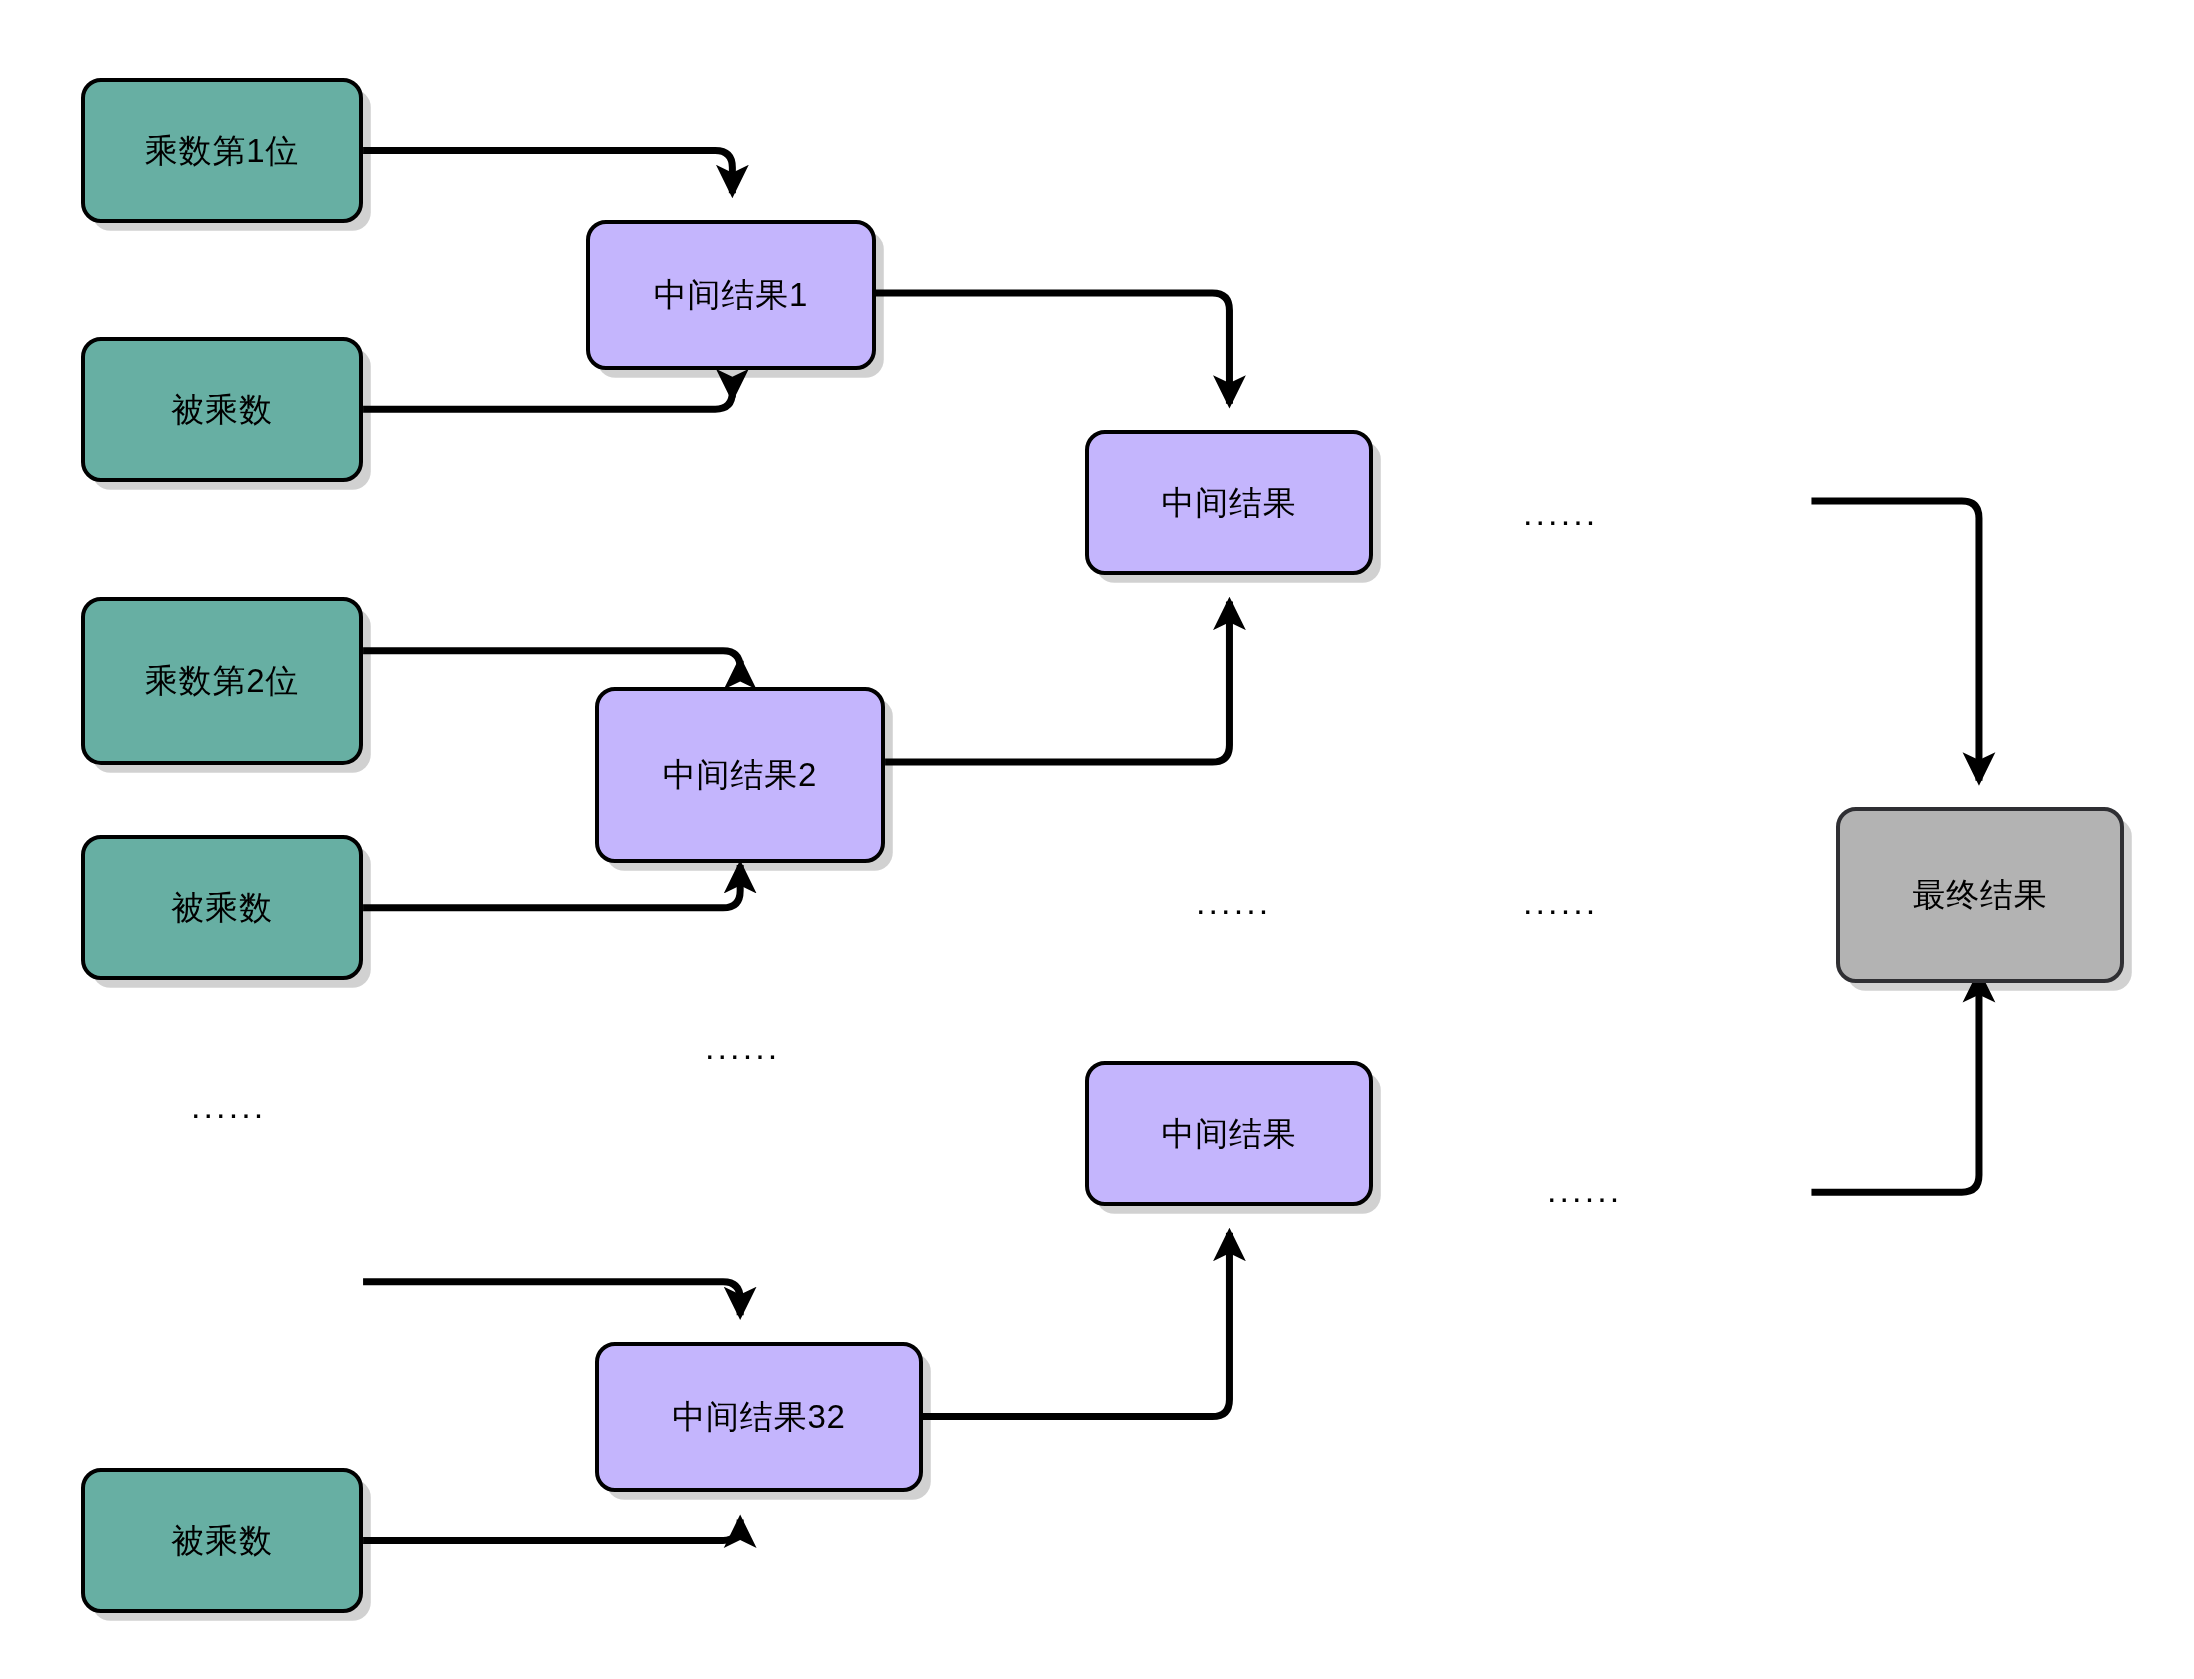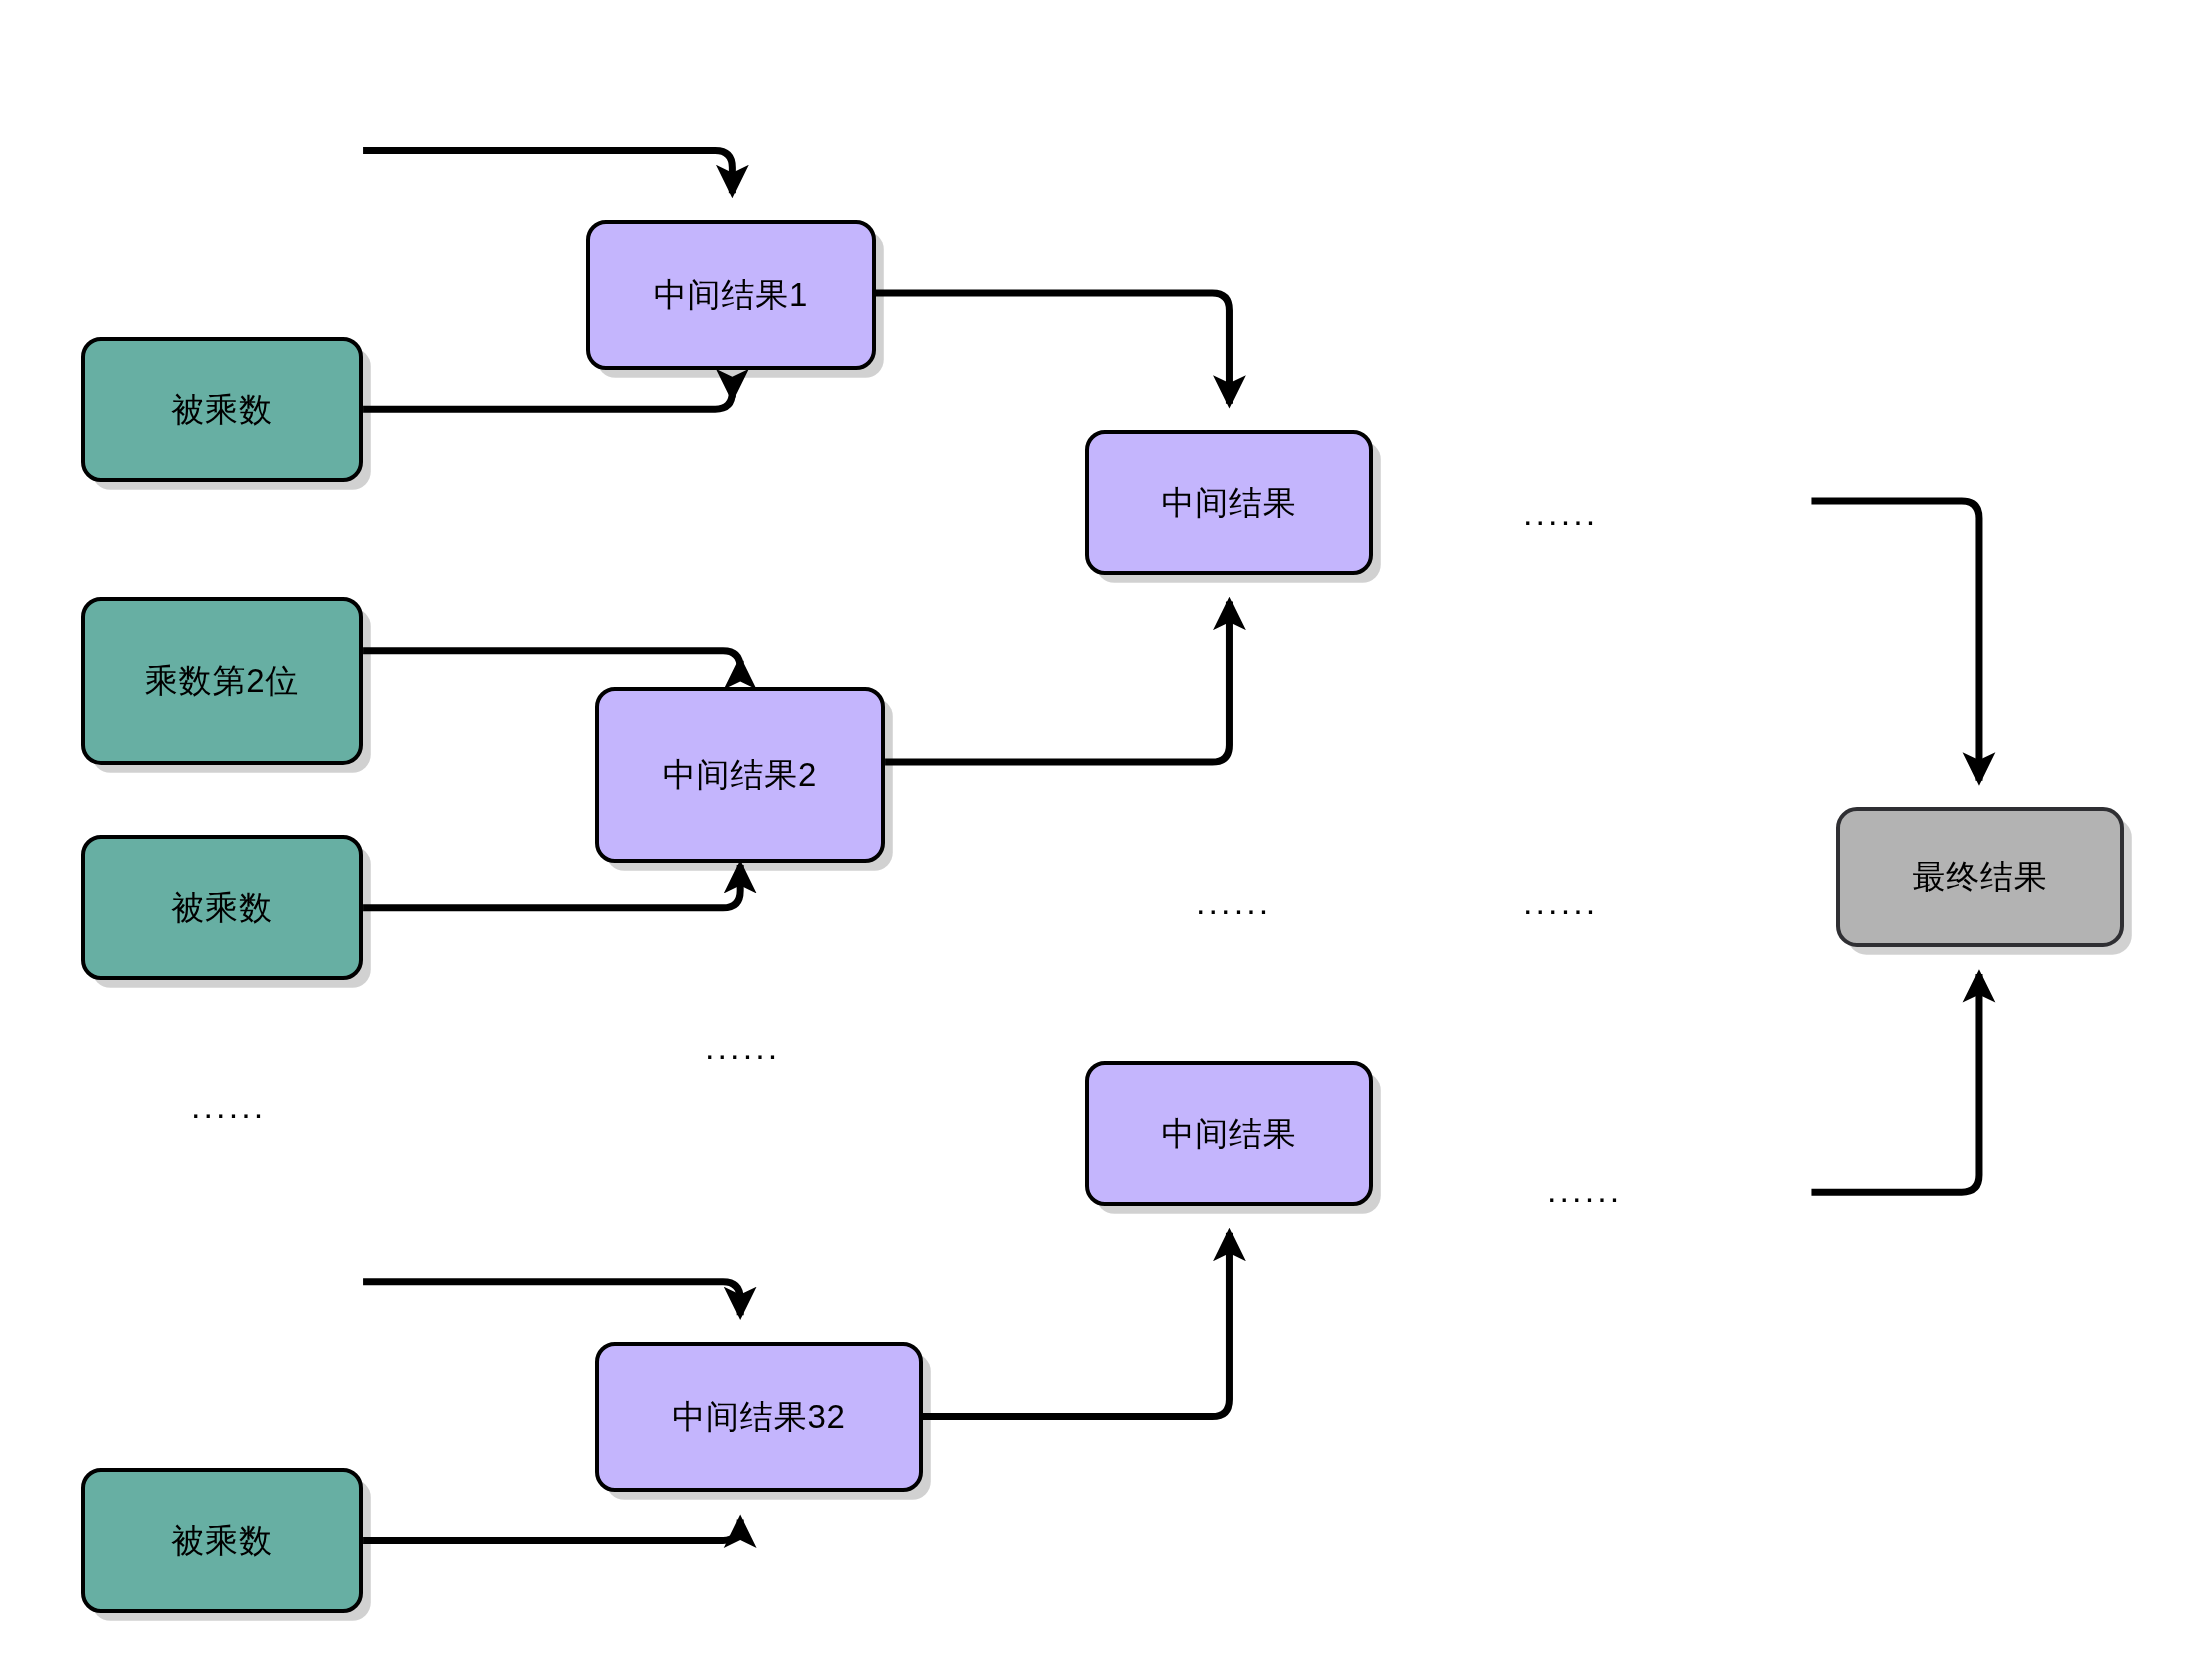--- a/index.html
+++ b/index.html
@@ -92,20 +92,23 @@
 
       <path d="M 1136 1818 H 1556 Q 1578 1818 1578 1796 V 1582" marker-end="url(#arrowhead)"></path>
 
       <path d="M 2325 643 H 2518 Q 2540 643 2540 665 V 1002" marker-end="url(#arrowhead)"></path>
 
       <path d="M 2325 1530 H 2518 Q 2540 1530 2540 1508 V 1250" marker-end="url(#arrowhead)"></path>
 
     </g>
   </svg>
 
+  <div class="node operand" style="left:81px; top:78px; width:282px; height:145px;">
+    <span>乘数第1位</span>
+  </div>
 
   <div class="node operand" style="left:81px; top:337px; width:282px; height:145px;">
     <span>被乘数</span>
   </div>
 
   <div class="node partial" style="left:586px; top:220px; width:290px; height:150px;">
     <span>中间结果1</span>
   </div>
 
   <div class="node operand" style="left:81px; top:597px; width:282px; height:168px;">
@@ -130,21 +133,21 @@
   </div>
 
   <div class="node partial" style="left:1085px; top:430px; width:288px; height:145px;">
     <span>中间结果</span>
   </div>
 
   <div class="node partial" style="left:1085px; top:1061px; width:288px; height:145px;">
     <span>中间结果</span>
   </div>
 
-  <div class="node final" style="left:1836px; top:807px; width:288px; height:140px;border-radius:21px;">
+  <div class="node final" style="left:1836px; top:807px; width:288px; height:176px;">
     <span>最终结果</span>
   </div>
 
   <div class="ellipsis" style="left:1523px; top:496px;">......</div>
 
   <div class="ellipsis" style="left:1196px; top:885px;">......</div>
 
   <div class="ellipsis" style="left:1523px; top:885px;">......</div>
 
   <div class="ellipsis" style="left:705px; top:1030px;">......</div>

